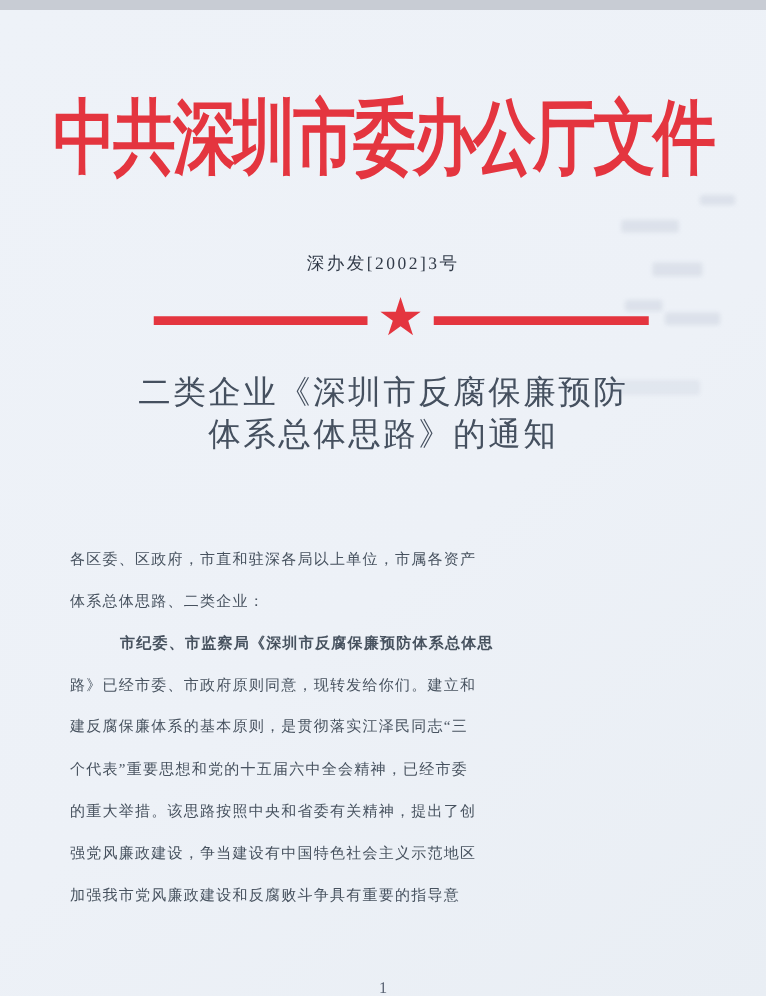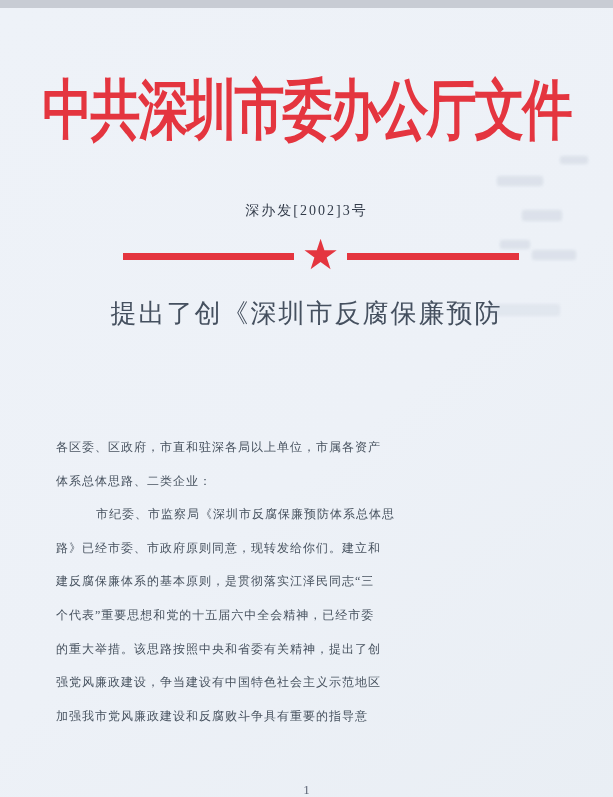--- a/index.html
+++ b/index.html
@@ -80,21 +80,21 @@
     width: 506px;
     font-size: 12px;
     color: #47525f;
   }
   .body-text .line {
     height: 33.6px;
     line-height: 33.6px;
     letter-spacing: 1px;
     white-space: nowrap;
   }
-  .body-text .line.indent { text-indent: 40px; }
+  .body-text .line.indent { text-indent: 40px; font-weight: bold; }
 
   
   .page-number {
     position: absolute;
     bottom: 7px; left: 0;
     width: 100%;
     text-align: center;
     font-size: 13px;
     color: #5c6575;
   }
@@ -122,21 +122,22 @@
 
   <div class="doc-number">深办发[2002]3号</div>
 
   <div class="divider">
     <span class="seg"></span>
     <span class="star">★</span>
     <span class="seg"></span>
   </div>
 
   <h1 class="doc-title">
-    <span class="tl">提出了创《深圳市反腐保廉预防</span>
+    <span class="tl">二类企业《深圳市反腐保廉预防</span>
+    <span class="tl">体系总体思路》的通知</span>
   </h1>
 
   <div class="body-text">
     <div class="line">各区委、区政府，市直和驻深各局以上单位，市属各资产</div>
     <div class="line">体系总体思路、二类企业：</div>
     <div class="line indent">市纪委、市监察局《深圳市反腐保廉预防体系总体思</div>
     <div class="line">路》已经市委、市政府原则同意，现转发给你们。建立和</div>
     <div class="line">建反腐保廉体系的基本原则，是贯彻落实江泽民同志“三</div>
     <div class="line">个代表”重要思想和党的十五届六中全会精神，已经市委</div>
     <div class="line">的重大举措。该思路按照中央和省委有关精神，提出了创</div>

